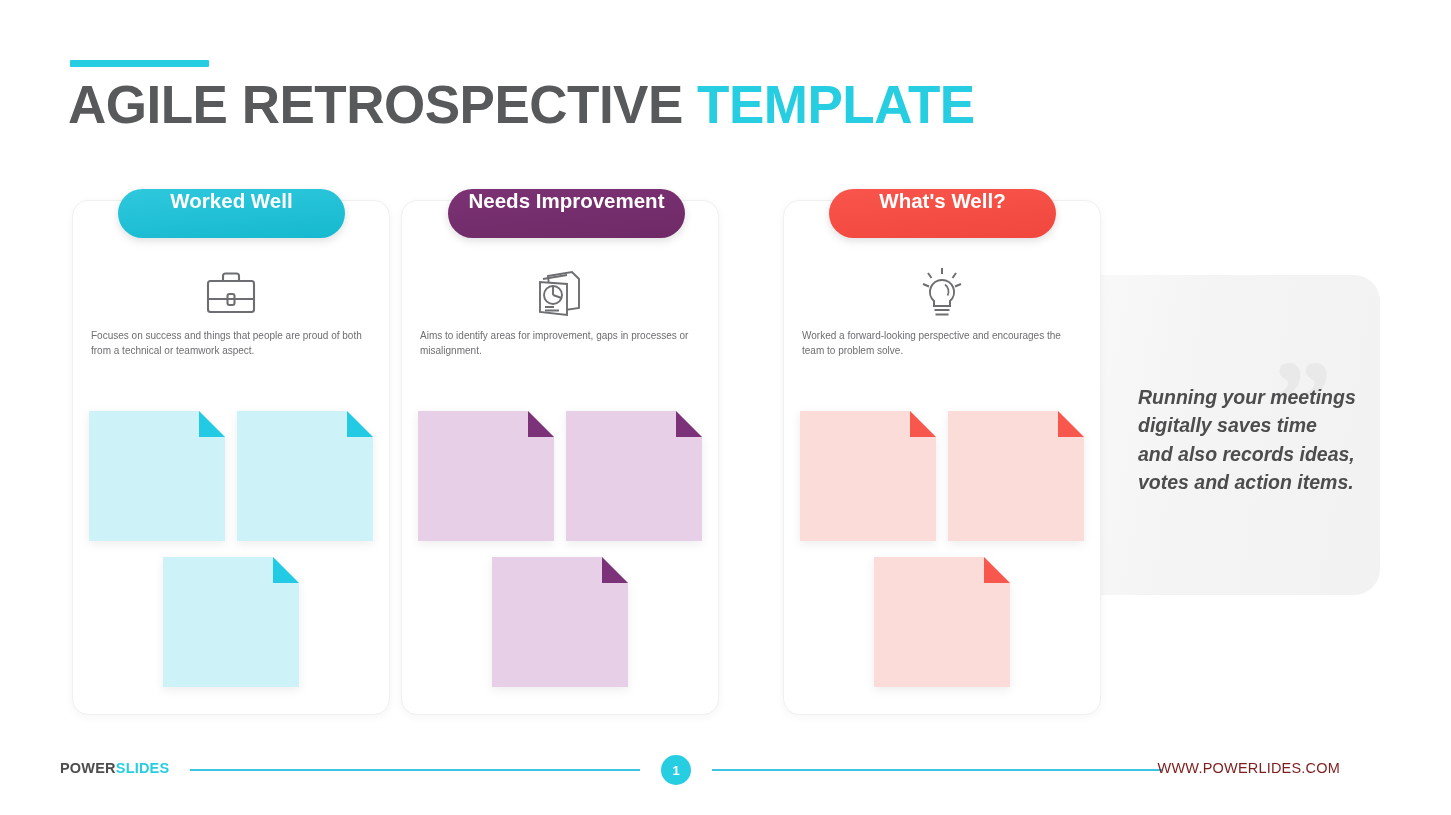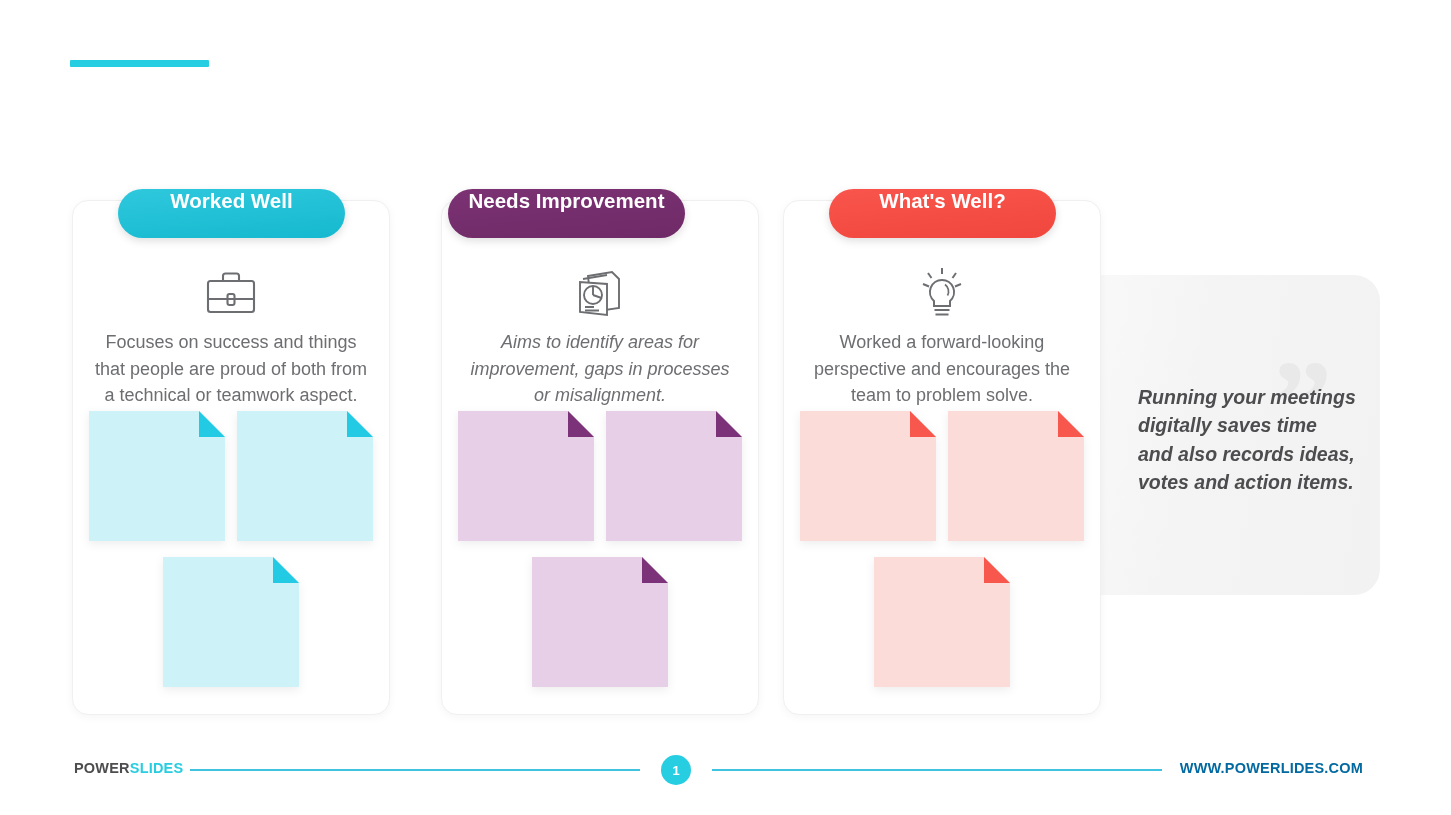--- a/index.html
+++ b/index.html
@@ -86,21 +86,21 @@
     position: absolute;
     top: 200px;
     width: 318px;
     height: 515px;
     background: #ffffff;
     border: 1px solid #f0f0f0;
     border-radius: 16px;
     box-shadow: 0 2px 10px rgba(0,0,0,0.045);
   }
   .card.c1 { left: 72px; }
-  .card.c2 { left: 441px; font-style: italic; }
+  .card.c2 { left: 401px; }
   .card.c3 { left: 783px; }
 
   .pill {
     position: absolute;
     top: 189px;
     height: 49px;
     border-radius: 26px;
     color: #ffffff;
     font-size: 20.5px;
     font-weight: 700;
@@ -134,22 +134,22 @@
     align-items: center;
     justify-content: center;
   }
   .card-icon svg { display: block; }
 
   .card-desc {
     position: absolute;
     top: 128px;
     left: 18px;
     right: 18px;
-    text-align: center;
-    font-size: 18px;
+    text-align: left;
+    font-size: 10px;
     line-height: 1.48;
     color: #6d6e71;
   }
 
   
   .notes {
     position: absolute;
     left: 0; right: 0;
     top: 210px;
   }
@@ -179,21 +179,21 @@
   }
   .note .fold .tri {
     position: absolute;
     inset: 0;
     clip-path: polygon(0 0, 100% 100%, 0 100%);
   }
 
   
   .footer-logo {
     position: absolute;
-    left: 74px;
+    left: 60px;
     top: 760px;
     font-size: 14.5px;
     font-weight: 700;
     letter-spacing: 0.2px;
     color: #4d4d4f;
     white-space: nowrap;
   }
   .footer-logo .accent { color: #27cde0; }
 
   .footer-line-left {
@@ -222,35 +222,36 @@
     background: #27cde0;
     color: #ffffff;
     font-size: 13px;
     font-weight: 600;
     display: flex;
     align-items: center;
     justify-content: center;
   }
   .footer-url {
     position: absolute;
-    right: 88px;
+    right: 111px;
     top: 760px;
     font-size: 14.5px;
-    font-weight: 700;
-    color: #0369a1;
+    font-weight: 400;
+    color: #7f1d1d;
     letter-spacing: 0.2px;
     white-space: nowrap;
   }
 </style>
 </head>
 <body>
 
 <div class="slide">
 
   <div class="title-rule"></div>
+  <div class="page-title"><span>AGILE RETROSPECTIVE </span><span class="accent">TEMPLATE</span></div>
 
   <div class="quote-panel">
     <div class="quote-mark">”</div>
     <div class="quote-text">Running your meetings digitally saves time and also records ideas, votes and action items.</div>
   </div>
 
   <div class="card c1">
     <div class="card-icon">
       <svg width="54" height="50" viewBox="0 0 54 50" fill="none" stroke="#6d6e71" stroke-width="2.1">
         <rect x="4" y="13" width="46" height="31" rx="2.5"></rect>

